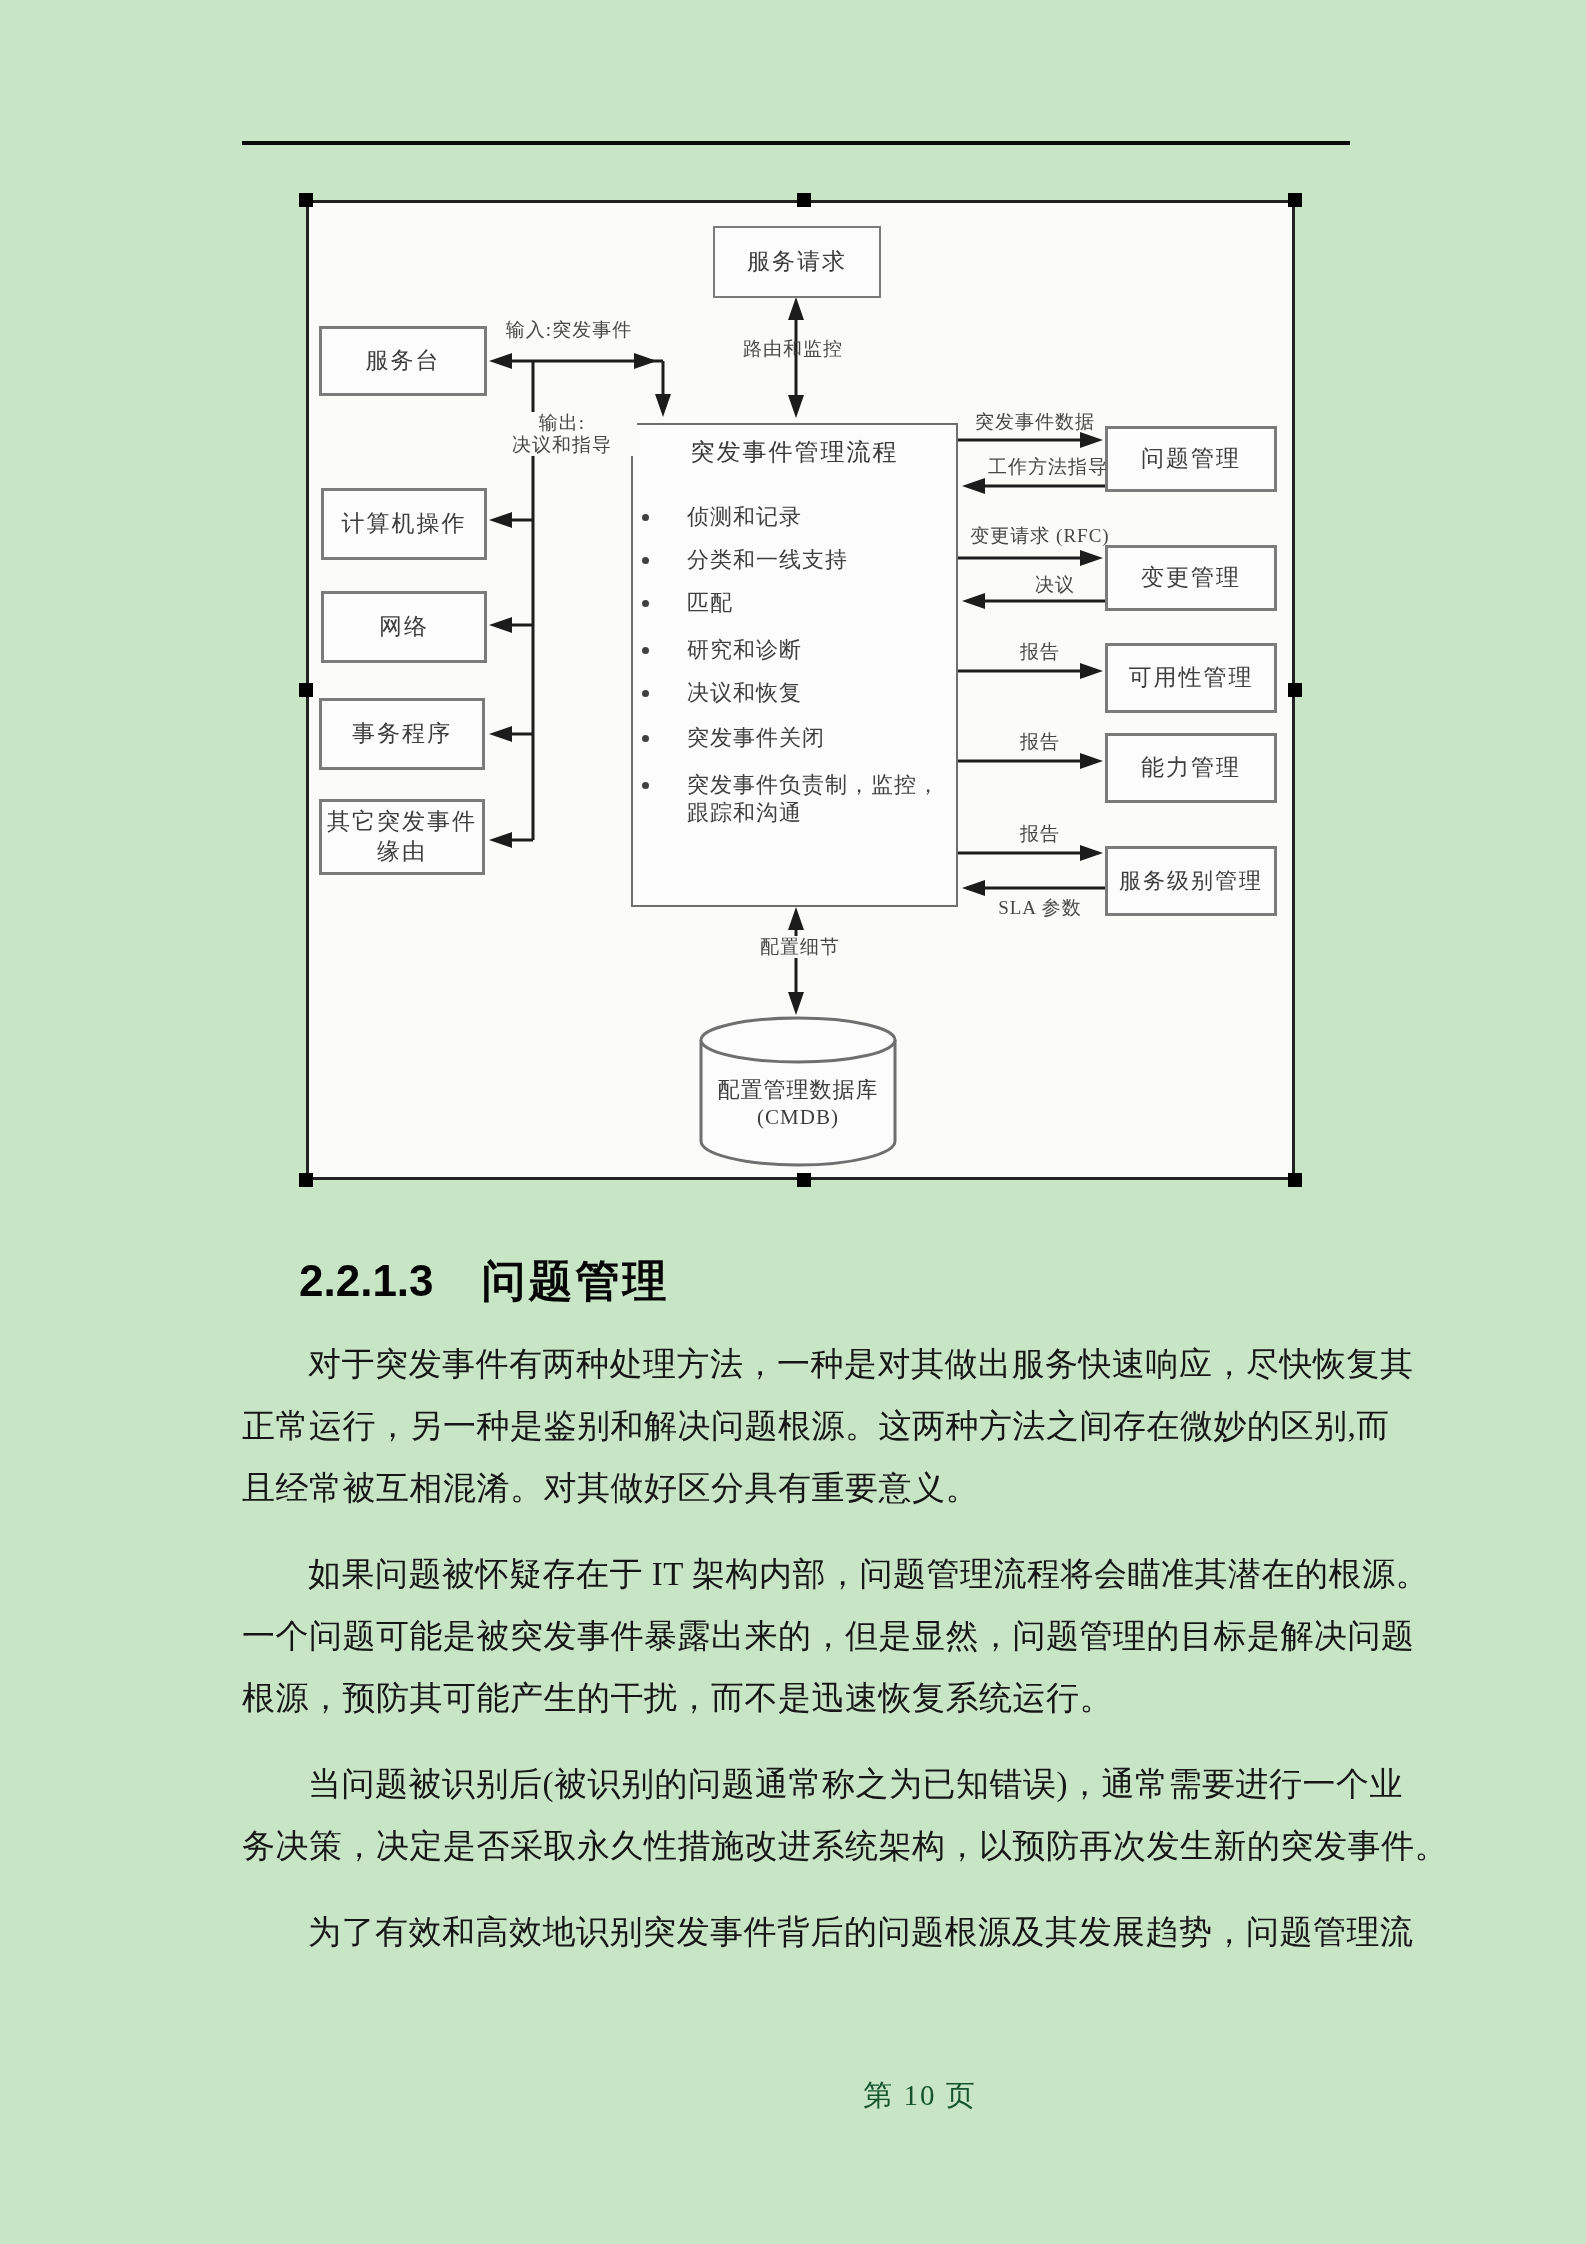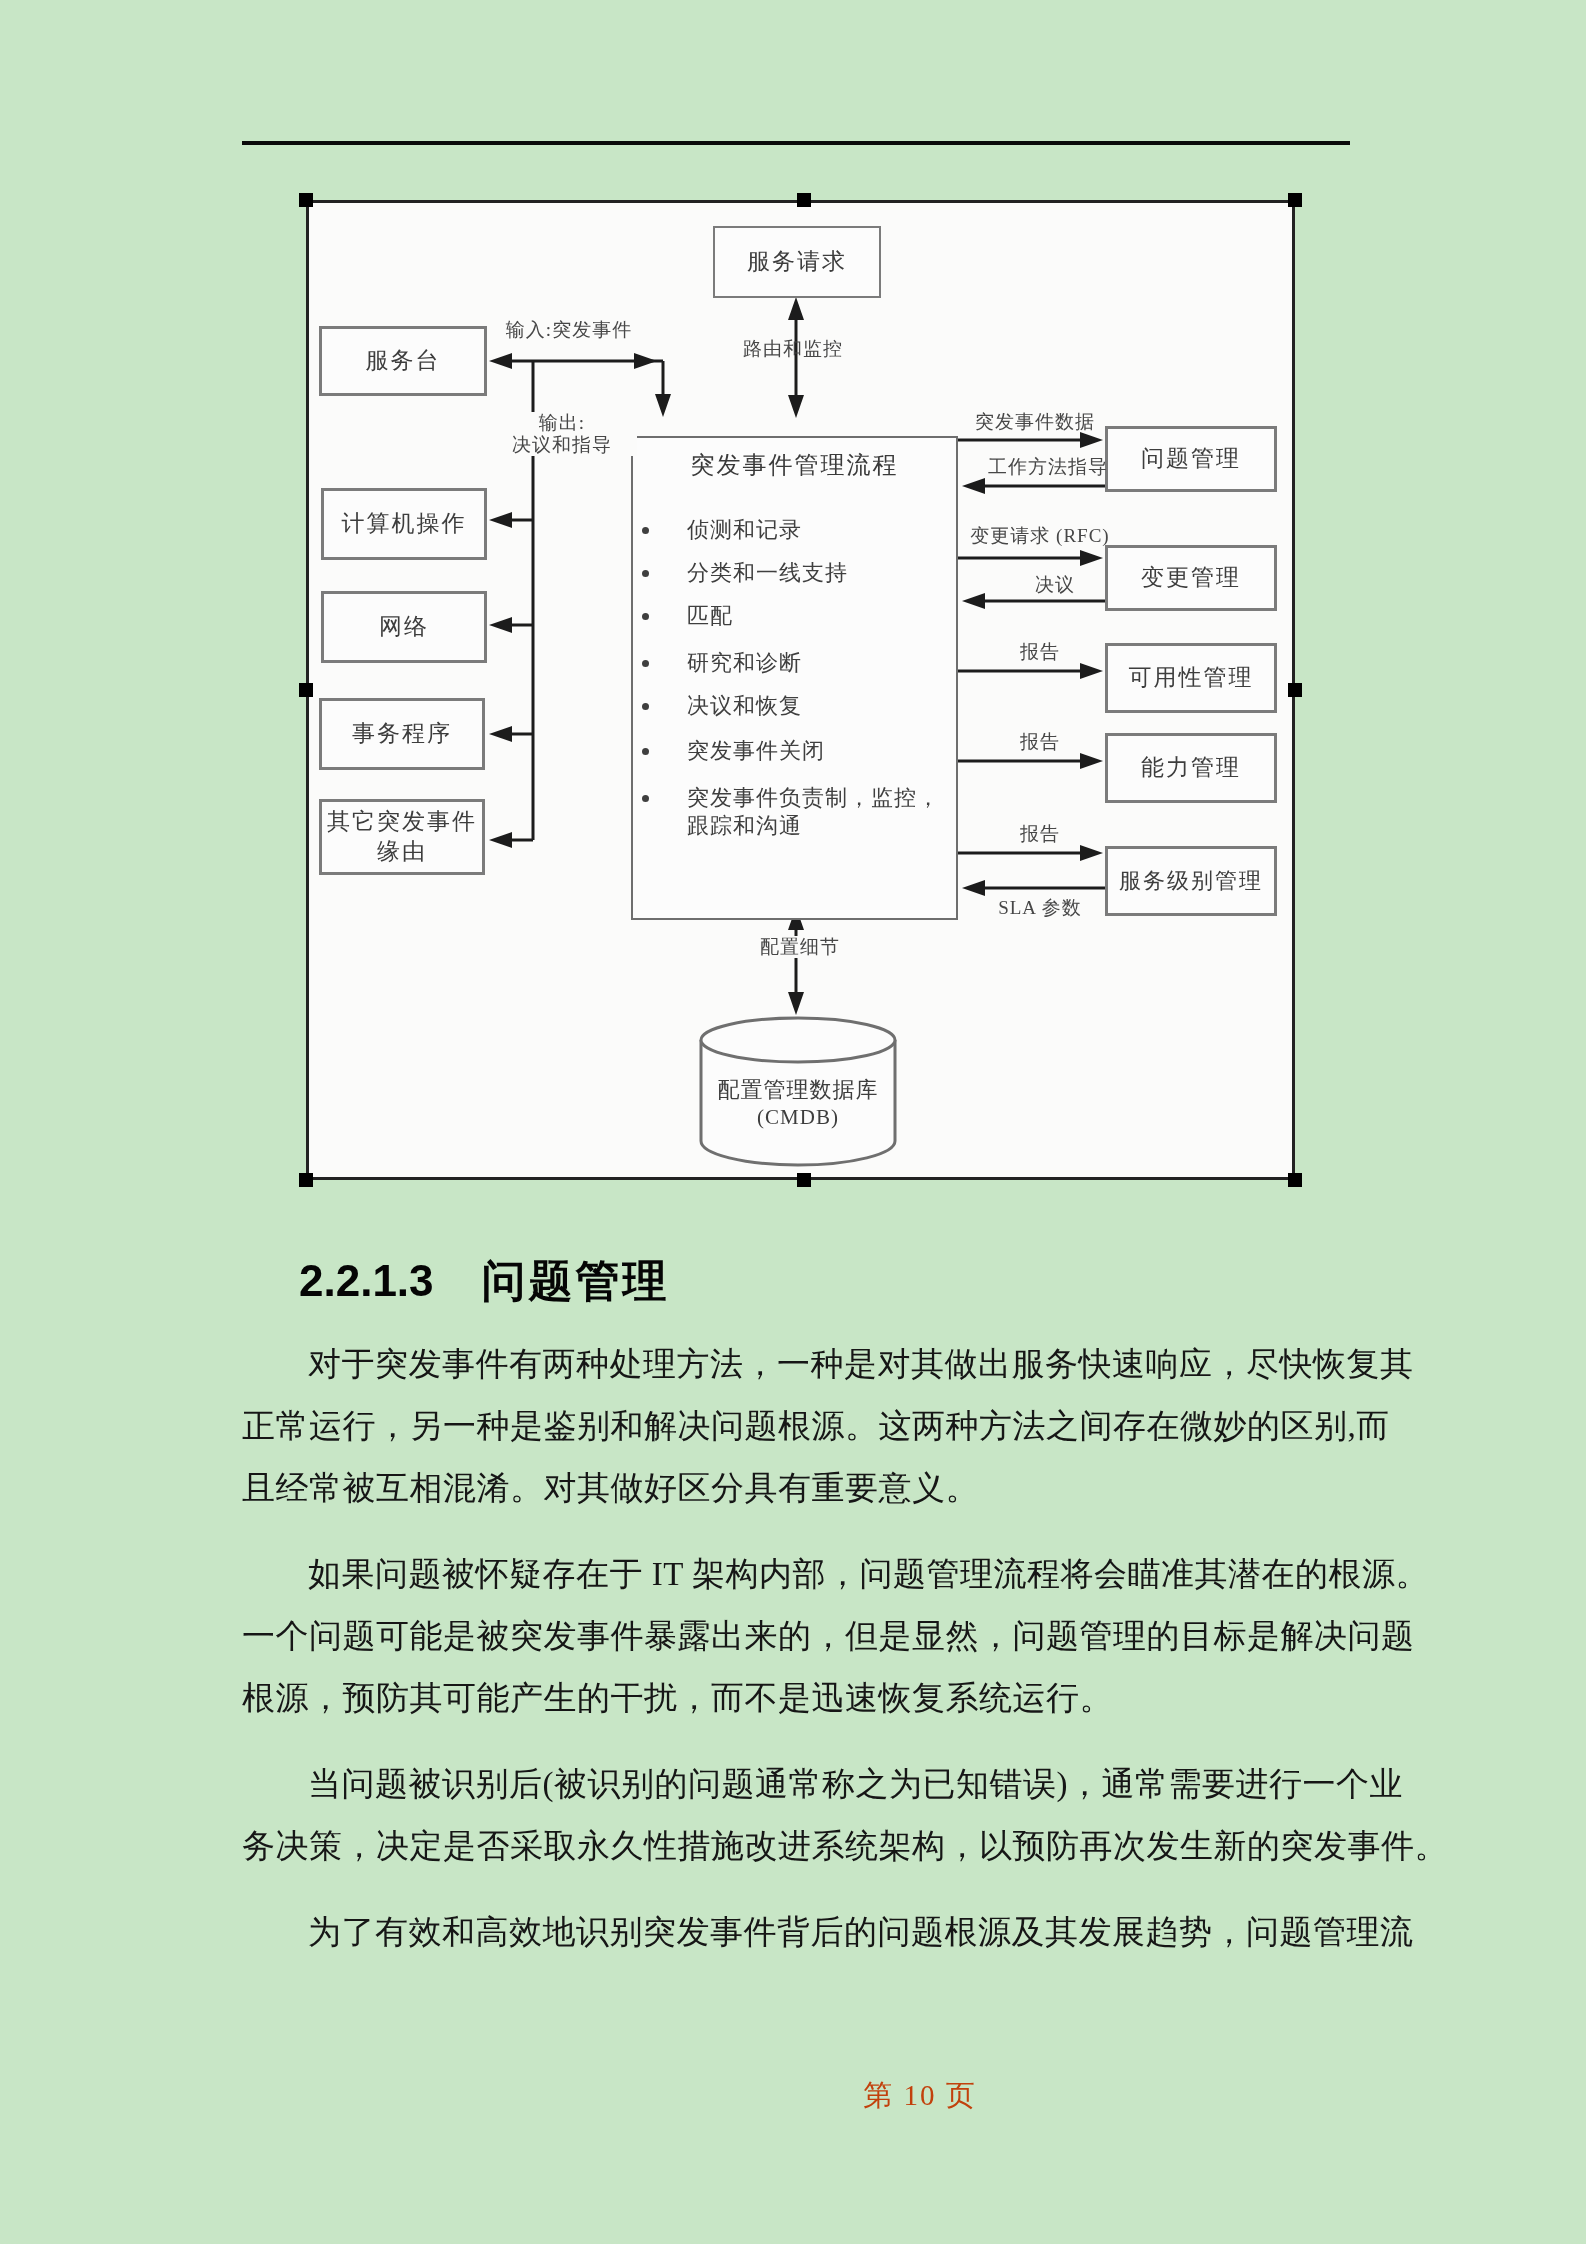--- a/index.html
+++ b/index.html
@@ -27,21 +27,21 @@
     position:absolute;box-sizing:border-box;border:3px solid #7b7b7b;background:#fcfcfc;
     display:flex;align-items:center;justify-content:center;flex-direction:column;
     color:#3d3d3d;font-size:23px;letter-spacing:2px;text-align:center;line-height:30px;
   }
   .b-servreq{left:404px;top:23px;width:168px;height:72px;border-width:2px;}
   .b-servdesk{left:10px;top:123px;width:168px;height:70px;}
   .b-compops{left:12px;top:285px;width:166px;height:72px;}
   .b-network{left:12px;top:388px;width:166px;height:72px;}
   .b-trans{left:10px;top:495px;width:166px;height:72px;}
   .b-other{left:10px;top:596px;width:166px;height:76px;}
-  .b-central{left:322px;top:233px;width:327px;height:484px;border-width:2px;border-color:#6e6e6e;justify-content:flex-start;align-items:stretch;}
+  .b-central{left:322px;top:220px;width:327px;height:484px;border-width:2px;border-color:#6e6e6e;justify-content:flex-start;align-items:stretch;}
   .b-problem{left:796px;top:223px;width:172px;height:66px;}
   .b-change{left:796px;top:342px;width:172px;height:66px;}
   .b-avail{left:796px;top:440px;width:172px;height:70px;}
   .b-capacity{left:796px;top:530px;width:172px;height:70px;}
   .b-slm{left:796px;top:643px;width:172px;height:70px;font-size:22px;}
   .central-title{margin-top:12px;text-align:center;font-size:24px;letter-spacing:2px;color:#3a3a3a;}
   .bullet-row{position:absolute;left:0;width:327px;height:30px;color:#3f3f3f;font-size:22px;letter-spacing:1px;line-height:30px;}
   .bullet-row .dot{position:absolute;left:9px;top:12px;width:7px;height:7px;border-radius:50%;background:#3f3f3f;}
   .bullet-row .btxt{position:absolute;left:54px;top:0;white-space:nowrap;}
   .r0{top:77px;} .r1{top:120px;} .r2{top:163px;} .r3{top:210px;} .r4{top:253px;} .r5{top:298px;} .r6{top:345px;text-align:right;} .r7{top:373px;}
@@ -75,21 +75,21 @@
   }
   .heading .h-title{margin-left:48px;letter-spacing:3px;}
 
   
   .bodytext{position:absolute;left:242px;top:1333px;width:1116px;color:#161616;font-size:33px;}
   .para{margin:0 0 24px 0;}
   .tline{line-height:62px;white-space:nowrap;letter-spacing:0.5px;}
   .tline.indent{text-indent:66px;}
 
   
-  .footer{position:absolute;left:820px;top:2076px;width:200px;text-align:center;font-size:29px;color:#c2410c;letter-spacing:2px;}
+  .footer{position:absolute;left:820px;top:2076px;width:200px;text-align:center;font-size:29px;color:#14532d;letter-spacing:2px;}
 </style>
 </head>
 <body>
 
 <div class="top-rule"></div>
 
 <div class="diagram">
 
   <svg class="dg-svg" viewBox="0 0 989 980">
     <g stroke="#1c1c1c" stroke-width="3" fill="none">

